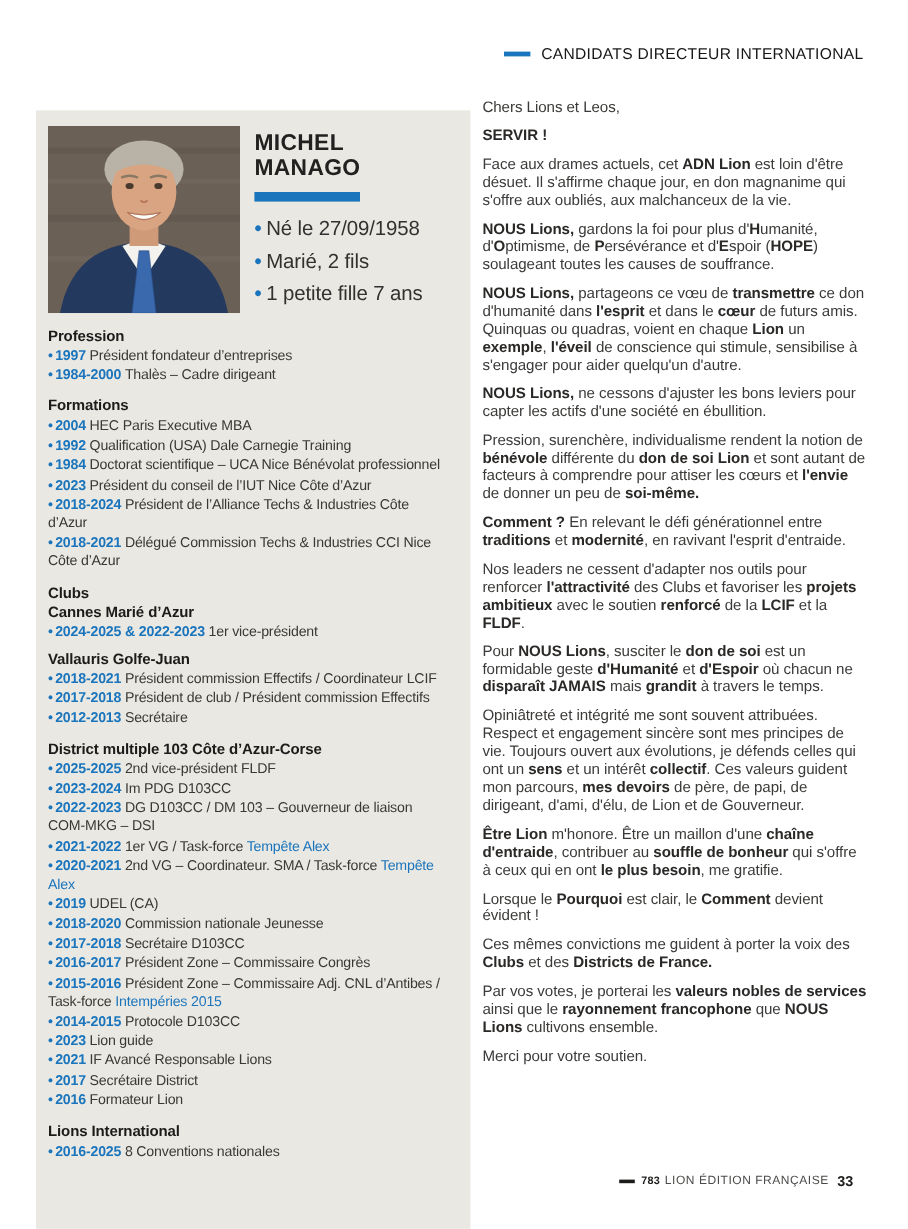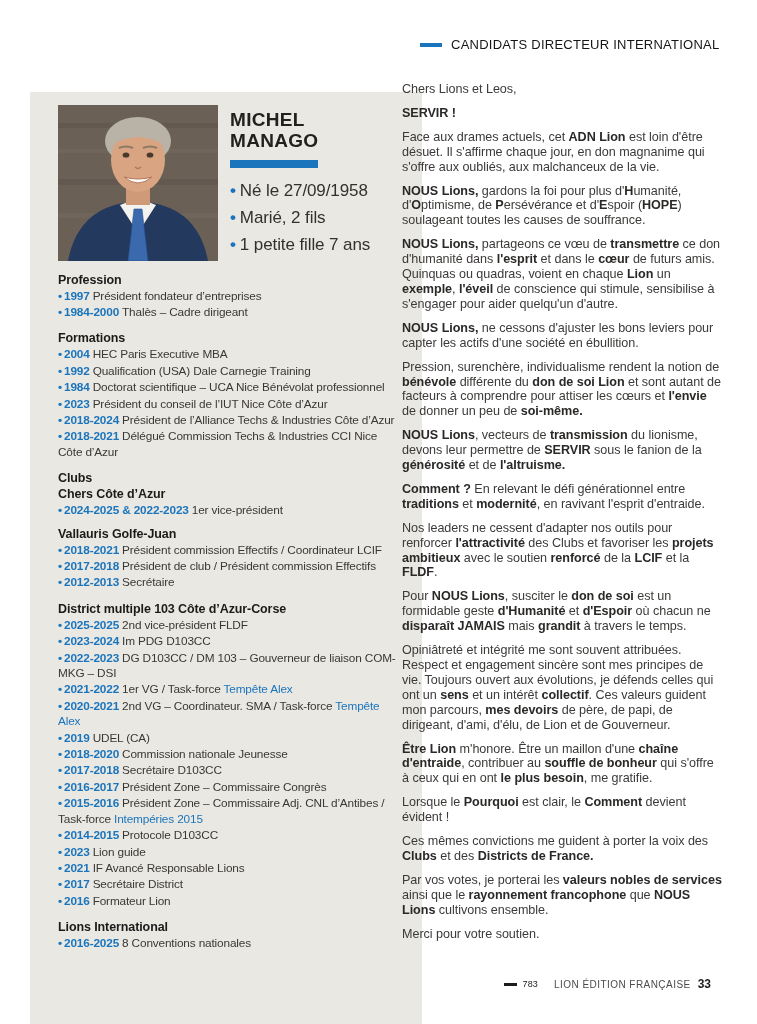--- a/index.html
+++ b/index.html
@@ -8,22 +8,22 @@
     background:#ffffff;
     font-family:"Liberation Sans", sans-serif;
     -webkit-font-smoothing:antialiased;
   }
   
   .header{position:absolute;top:37px;left:420px;display:flex;align-items:center;}
   .hdash{width:22px;height:4px;background:#1b75bc;margin-right:9px;flex:0 0 auto;}
   .htitle{font-size:13px;font-weight:500;color:#161616;letter-spacing:.25px;white-space:nowrap;}
   
   .panel{
-    position:absolute;left:30px;top:92px;width:392px;height:932px;
-    background:#eae8e3;box-sizing:border-box;padding:13px 24px 20px 28px;
+    position:absolute;left:30px;top:92px;width:362px;height:932px;
+    background:#eae8e3;box-sizing:border-box;padding:13px 24px 20px 10px;
   }
   .panel-top{display:flex;gap:12px;}
   .photo{width:160px;height:156px;flex:0 0 auto;overflow:hidden;}
   .photo svg{display:block;}
   .id-block{padding-top:4px;}
   .name{font-size:19px;font-weight:bold;color:#222120;line-height:1.12;letter-spacing:.3px;}
   .name-bar{width:88px;height:8px;background:#1b75bc;margin:8px 0 13px;}
   .facts{list-style:none;margin:0;padding:0;}
   .facts li{font-size:17px;color:#33312f;margin:0 0 7px;letter-spacing:-.1px;}
   .blt{color:#1b75bc;font-weight:bold;margin-right:4px;}
@@ -36,21 +36,21 @@
   .year{font-weight:bold;color:#1b75bc;margin-right:3px;white-space:nowrap;}
   .item .blt{margin-right:2px;}
   .cv-link{color:#1b75bc;cursor:pointer;}
   
   .letter{position:absolute;left:402px;top:82px;width:322px;}
   .letter p{margin:0 0 9px;font-size:12.6px;line-height:14.9px;color:#3b3a38;letter-spacing:-.05px;}
   .letter b{color:#2a2927;}
   
   .footer{position:absolute;top:977px;right:46px;display:flex;align-items:center;}
   .fdash{width:13px;height:3px;background:#1d1c1b;margin-right:5px;}
-  .fissue{font-size:9px;font-weight:normal;color:#1d1c1b;margin-right:16px;letter-spacing:.2px;}
+  .fissue{font-size:9px;font-weight:bold;color:#1d1c1b;margin-right:4px;letter-spacing:.2px;}
   .fmag{font-size:10px;color:#4c4b49;letter-spacing:.45px;margin-right:7px;}
   .fpage{font-size:12px;font-weight:bold;color:#1d1c1b;}
 </style>
 </head>
 <body>
 
 <div class="page">
 
   <header class="header">
     <span class="hdash" style="background: rgb(27, 117, 188);"></span>
@@ -105,21 +105,21 @@
           <div class="sec-title">Formations</div>
           <p class="item"><span class="blt" style="color: rgb(27, 117, 188);">•</span><span class="year" style="color: rgb(27, 117, 188);">2004</span><span class="txt">HEC Paris Executive MBA</span></p>
           <p class="item"><span class="blt" style="color: rgb(27, 117, 188);">•</span><span class="year" style="color: rgb(27, 117, 188);">1992</span><span class="txt">Qualification (USA) Dale Carnegie Training</span></p>
           <p class="item"><span class="blt" style="color: rgb(27, 117, 188);">•</span><span class="year" style="color: rgb(27, 117, 188);">1984</span><span class="txt">Doctorat scientifique – UCA Nice Bénévolat professionnel</span></p>
           <p class="item"><span class="blt" style="color: rgb(27, 117, 188);">•</span><span class="year" style="color: rgb(27, 117, 188);">2023</span><span class="txt">Président du conseil de l’IUT Nice Côte d’Azur</span></p>
           <p class="item"><span class="blt" style="color: rgb(27, 117, 188);">•</span><span class="year" style="color: rgb(27, 117, 188);">2018-2024</span><span class="txt">Président de l’Alliance Techs &amp; Industries Côte d’Azur</span></p>
           <p class="item"><span class="blt" style="color: rgb(27, 117, 188);">•</span><span class="year" style="color: rgb(27, 117, 188);">2018-2021</span><span class="txt">Délégué Commission Techs &amp; Industries CCI Nice Côte d’Azur</span></p>
         </div>
         <div class="section">
           <div class="sec-title">Clubs</div>
-          <div class="sec-sub first">Chers Côte d’Azur</div>
+          <div class="sec-sub first">Cannes Marié d’Azur</div>
           <p class="item"><span class="blt" style="color: rgb(27, 117, 188);">•</span><span class="year" style="color: rgb(27, 117, 188);">2024-2025 &amp; 2022-2023</span><span class="txt">1er vice-président</span></p>
           <div class="sec-sub">Vallauris Golfe-Juan</div>
           <p class="item"><span class="blt" style="color: rgb(27, 117, 188);">•</span><span class="year" style="color: rgb(27, 117, 188);">2018-2021</span><span class="txt">Président commission Effectifs / Coordinateur LCIF</span></p>
           <p class="item"><span class="blt" style="color: rgb(27, 117, 188);">•</span><span class="year" style="color: rgb(27, 117, 188);">2017-2018</span><span class="txt">Président de club / Président commission Effectifs</span></p>
           <p class="item"><span class="blt" style="color: rgb(27, 117, 188);">•</span><span class="year" style="color: rgb(27, 117, 188);">2012-2013</span><span class="txt">Secrétaire</span></p>
         </div>
         <div class="section">
           <div class="sec-title">District multiple 103 Côte d’Azur-Corse</div>
           <p class="item"><span class="blt" style="color: rgb(27, 117, 188);">•</span><span class="year" style="color: rgb(27, 117, 188);">2025-2025</span><span class="txt">2nd vice-président FLDF</span></p>
           <p class="item"><span class="blt" style="color: rgb(27, 117, 188);">•</span><span class="year" style="color: rgb(27, 117, 188);">2023-2024</span><span class="txt">Im PDG D103CC</span></p>
@@ -145,21 +145,20 @@
   </aside>
 
   <main class="letter">
       <p class="lp"><span>Chers Lions et Leos,</span></p>
       <p class="lp"><b>SERVIR !</b></p>
       <p class="lp"><span>Face aux drames actuels, cet </span><b>ADN Lion</b><span> est loin d'être désuet. Il s'affirme chaque jour, en don magnanime qui s'offre aux oubliés, aux malchanceux de la vie.</span></p>
       <p class="lp"><b>NOUS Lions,</b><span> gardons la foi pour plus d'</span><b>H</b><span>umanité, d'</span><b>O</b><span>ptimisme, de </span><b>P</b><span>ersévérance et d'</span><b>E</b><span>spoir (</span><b>HOPE</b><span>) soulageant toutes les causes de souffrance.</span></p>
       <p class="lp"><b>NOUS Lions,</b><span> partageons ce vœu de </span><b>transmettre</b><span> ce don d'humanité dans </span><b>l'esprit</b><span> et dans le </span><b>cœur</b><span> de futurs amis. Quinquas ou quadras, voient en chaque </span><b>Lion</b><span> un </span><b>exemple</b><span>, </span><b>l'éveil</b><span> de conscience qui stimule, sensibilise à s'engager pour aider quelqu'un d'autre.</span></p>
       <p class="lp"><b>NOUS Lions,</b><span> ne cessons d'ajuster les bons leviers pour capter les actifs d'une société en ébullition.</span></p>
       <p class="lp"><span>Pression, surenchère, individualisme rendent la notion de </span><b>bénévole</b><span> différente du </span><b>don de soi Lion</b><span> et sont autant de facteurs à comprendre pour attiser les cœurs et </span><b>l'envie</b><span> de donner un peu de </span><b>soi-même.</b></p>
-      <p class="lp"><b>NOUS Lions</b><span>, vecteurs de </span><b>transmission</b><span> du lionisme, devons leur permettre de </span><b>SERVIR</b><span> sous le fanion de la </span><b>générosité</b><span> et de </span><b>l'altruisme.</b></p>
       <p class="lp"><b>Comment ?</b><span> En relevant le défi générationnel entre </span><b>traditions</b><span> et </span><b>modernité</b><span>, en ravivant l'esprit d'entraide.</span></p>
       <p class="lp"><span>Nos leaders ne cessent d'adapter nos outils pour renforcer </span><b>l'attractivité</b><span> des Clubs et favoriser les </span><b>projets ambitieux</b><span> avec le soutien </span><b>renforcé</b><span> de la </span><b>LCIF</b><span> et la </span><b>FLDF</b><span>.</span></p>
       <p class="lp"><span>Pour </span><b>NOUS Lions</b><span>, susciter le </span><b>don de soi</b><span> est un formidable geste </span><b>d'Humanité</b><span> et </span><b>d'Espoir</b><span> où chacun ne </span><b>disparaît JAMAIS</b><span> mais </span><b>grandit</b><span> à travers le temps.</span></p>
       <p class="lp"><span>Opiniâtreté et intégrité me sont souvent attribuées. Respect et engagement sincère sont mes principes de vie. Toujours ouvert aux évolutions, je défends celles qui ont un </span><b>sens</b><span> et un intérêt </span><b>collectif</b><span>. Ces valeurs guident mon parcours, </span><b>mes devoirs</b><span> de père, de papi, de dirigeant, d'ami, d'élu, de Lion et de Gouverneur.</span></p>
       <p class="lp"><b>Être Lion</b><span> m'honore. Être un maillon d'une </span><b>chaîne d'entraide</b><span>, contribuer au </span><b>souffle de bonheur</b><span> qui s'offre à ceux qui en ont </span><b>le plus besoin</b><span>, me gratifie.</span></p>
       <p class="lp"><span>Lorsque le </span><b>Pourquoi</b><span> est clair, le </span><b>Comment</b><span> devient évident !</span></p>
       <p class="lp"><span>Ces mêmes convictions me guident à porter la voix des </span><b>Clubs</b><span> et des </span><b>Districts de France.</b></p>
       <p class="lp"><span>Par vos votes, je porterai les </span><b>valeurs nobles de services</b><span> ainsi que le </span><b>rayonnement francophone</b><span> que </span><b>NOUS Lions</b><span> cultivons ensemble.</span></p>
       <p class="lp"><span>Merci pour votre soutien.</span></p>
     </main>

